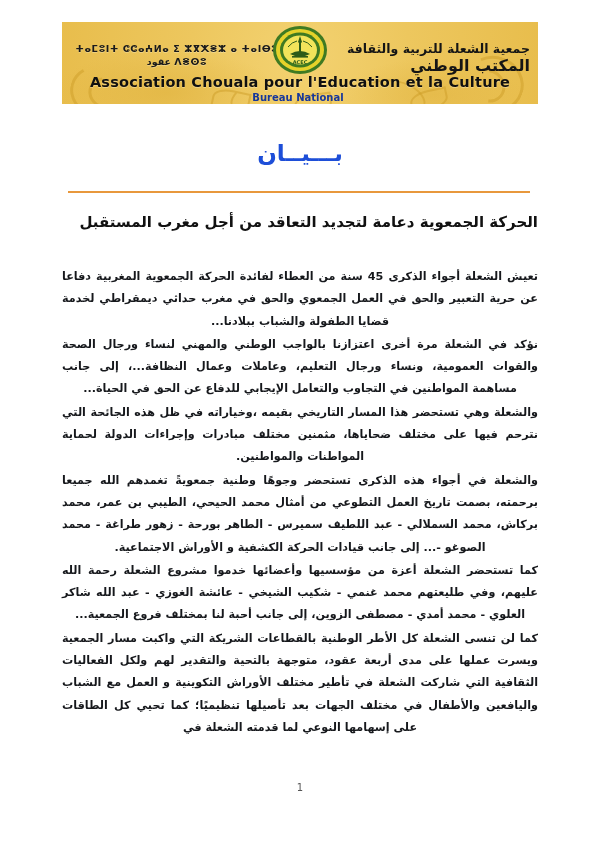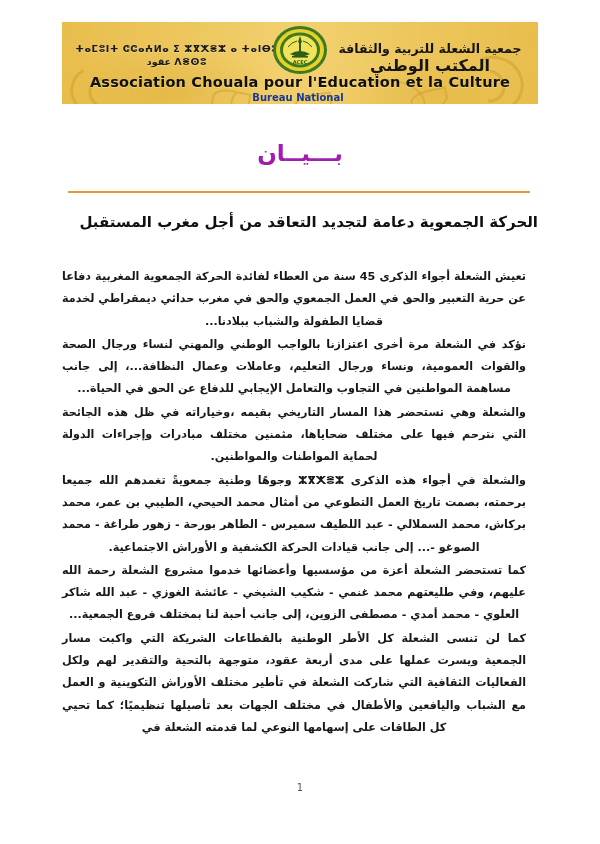--- a/index.html
+++ b/index.html
@@ -72,21 +72,21 @@
     letter-spacing: 0.6px;
     line-height: 13px;
     direction: ltr;
     text-shadow: 0 1px 0 rgba(255,255,255,0.25);
   }
   .hdr-arabic {
     position: absolute;
     right: 8px;
     top: 18px;
     width: 200px;
-    text-align: center;
+    text-align: right;
     color: #151515;
     font-family: "DejaVu Sans", sans-serif;
     font-size: 12.5px;
     font-weight: bold;
     line-height: 17px;
     direction: rtl;
   }
   .hdr-arabic .line2 { font-size: 16px; letter-spacing: 1px; }
 
   .hdr-logo {
@@ -127,21 +127,21 @@
   
   .doc-title {
     position: absolute;
     left: 0;
     right: 0;
     top: 140px;
     text-align: center;
     font-family: "DejaVu Sans", sans-serif;
     font-size: 23px;
     font-weight: bold;
-    color: #a21caf;
+    color: #1d4ed8;
     direction: rtl;
     letter-spacing: 1px;
   }
 
   .title-rule {
     position: absolute;
     left: 68px;
     top: 191px;
     width: 462px;
     height: 2px;
@@ -170,21 +170,21 @@
     width: 476px;
     direction: rtl;
     text-align: justify;
     font-family: "DejaVu Sans", sans-serif;
     font-size: 11.2px;
     font-weight: bold;
     color: #16181c;
     line-height: 22.3px;
   }
   .body-text p {
-    margin: 0 12px 1px 0;
+    margin: 0 0 1px 0;
     text-align: justify;
     text-align-last: center;
   }
 
   .page-number {
     position: absolute;
     left: 0;
     right: 0;
     top: 782px;
     text-align: center;
@@ -245,20 +245,20 @@
   </div>
 
   <div class="doc-title">بـــيــان</div>
   <div class="title-rule"></div>
   <div class="doc-subtitle">الحركة الجمعوية دعامة لتجديد التعاقد من أجل مغرب المستقبل</div>
 
   <div class="body-text">
     <p>تعيش الشعلة أجواء الذكرى 45 سنة من العطاء لفائدة الحركة الجمعوية المغربية دفاعا عن حرية التعبير والحق في العمل الجمعوي والحق في مغرب حداثي ديمقراطي لخدمة قضايا الطفولة والشباب ببلادنا...</p>
     <p>نؤكد في الشعلة مرة أخرى اعتزازنا بالواجب الوطني والمهني لنساء ورجال الصحة والقوات العمومية، ونساء ورجال التعليم، وعاملات وعمال النظافة...، إلى جانب مساهمة المواطنين في التجاوب والتعامل الإيجابي للدفاع عن الحق في الحياة...</p>
     <p>والشعلة وهي تستحضر هذا المسار التاريخي بقيمه ،وخياراته في ظل هذه الجائحة التي نترحم فيها على مختلف ضحاياها، مثمنين مختلف مبادرات وإجراءات الدولة لحماية المواطنات والمواطنين.</p>
-    <p>والشعلة في أجواء هذه الذكرى ⵣⴳⵅⴻⵣ وجوهًا وطنية جمعويةً تغمدهم الله جميعا برحمته، بصمت تاريخ العمل التطوعي من أمثال محمد الحيحي، الطيبي بن عمر، محمد بركاش، محمد السملالي - عبد اللطيف سميرس - الطاهر بورحة - زهور طراغة - محمد الصوغو -... إلى جانب قيادات الحركة الكشفية و الأوراش الاجتماعية.</p>
+    <p>والشعلة في أجواء هذه الذكرى تستحضر وجوهًا وطنية جمعويةً تغمدهم الله جميعا برحمته، بصمت تاريخ العمل التطوعي من أمثال محمد الحيحي، الطيبي بن عمر، محمد بركاش، محمد السملالي - عبد اللطيف سميرس - الطاهر بورحة - زهور طراغة - محمد الصوغو -... إلى جانب قيادات الحركة الكشفية و الأوراش الاجتماعية.</p>
     <p>كما تستحضر الشعلة أعزة من مؤسسيها وأعضائها خدموا مشروع الشعلة رحمة الله عليهم، وفي طليعتهم محمد غنمي - شكيب الشيخي - عائشة الغوزي - عبد الله شاكر العلوي - محمد أمدي - مصطفى الزوين، إلى جانب أحبة لنا بمختلف فروع الجمعية...</p>
     <p>كما لن تنسى الشعلة كل الأطر الوطنية بالقطاعات الشريكة التي واكبت مسار الجمعية ويسرت عملها على مدى أربعة عقود، متوجهة بالتحية والتقدير لهم ولكل الفعاليات الثقافية التي شاركت الشعلة في تأطير مختلف الأوراش التكوينية و العمل مع الشباب واليافعين والأطفال في مختلف الجهات بعد تأصيلها تنظيميًا؛ كما تحيي كل الطاقات على إسهامها النوعي لما قدمته الشعلة في</p>
   </div>
 
   <div class="page-number">1</div>
 
 </div>
 
 </body></html>

